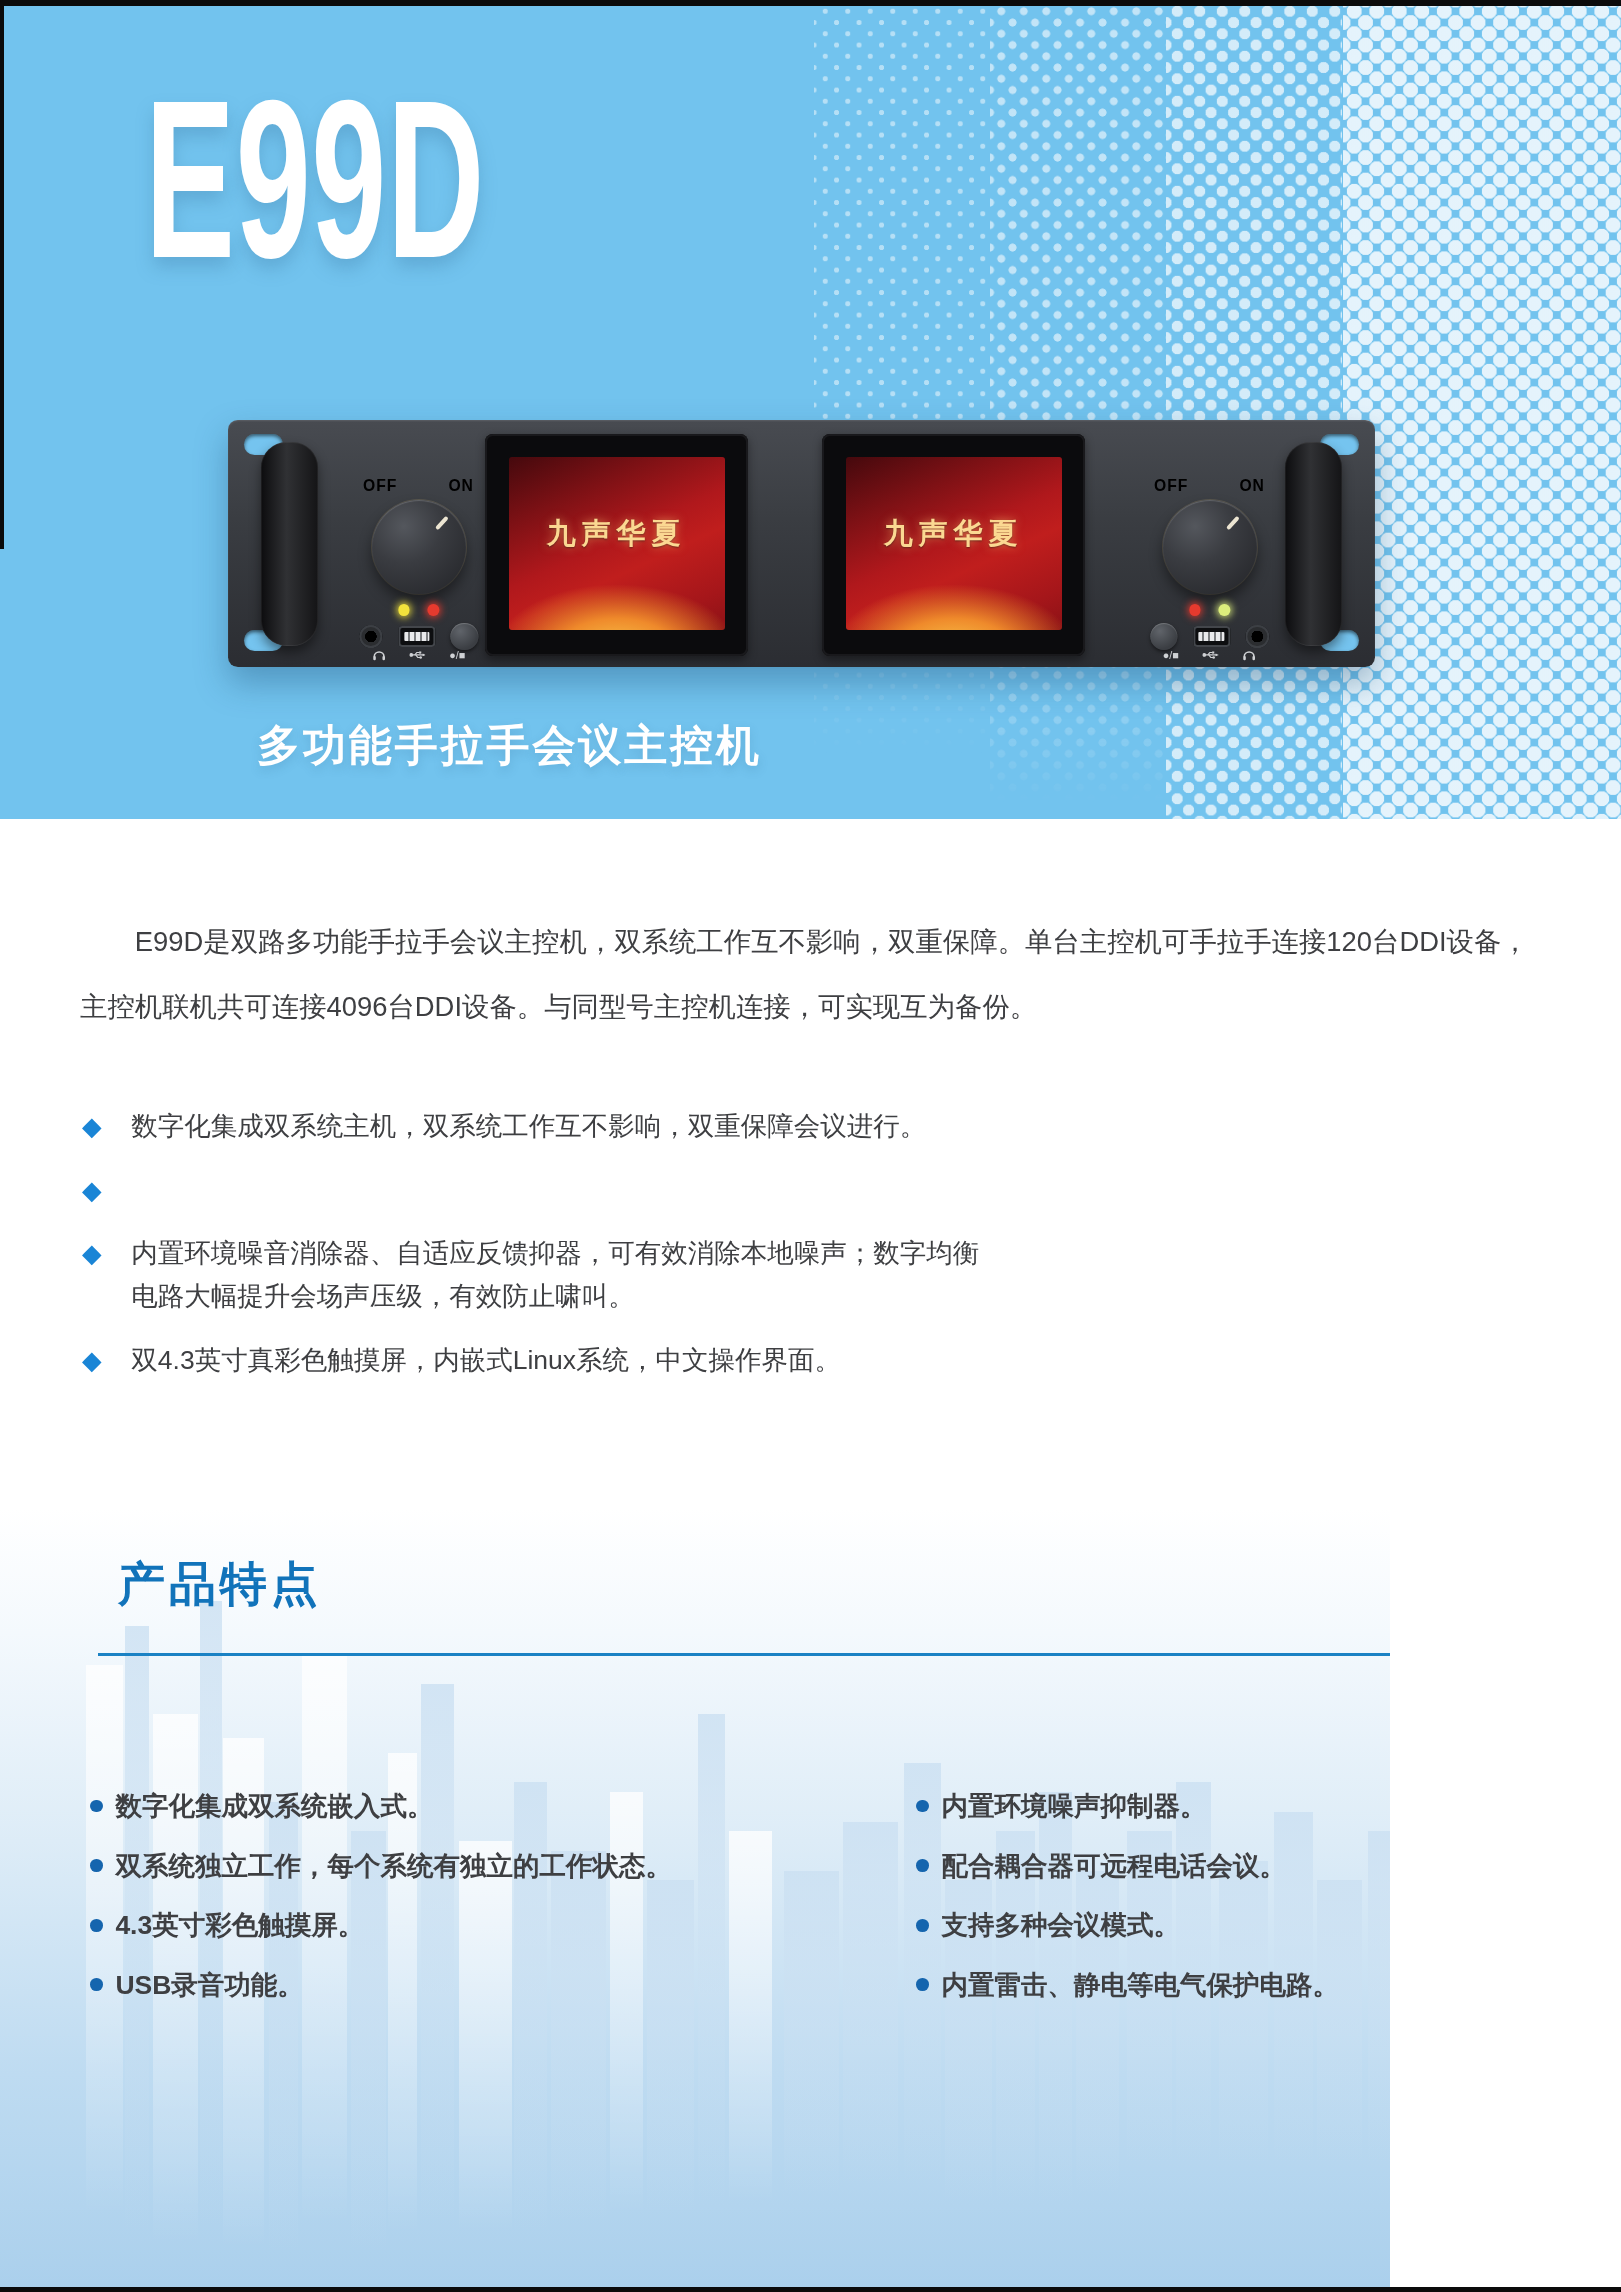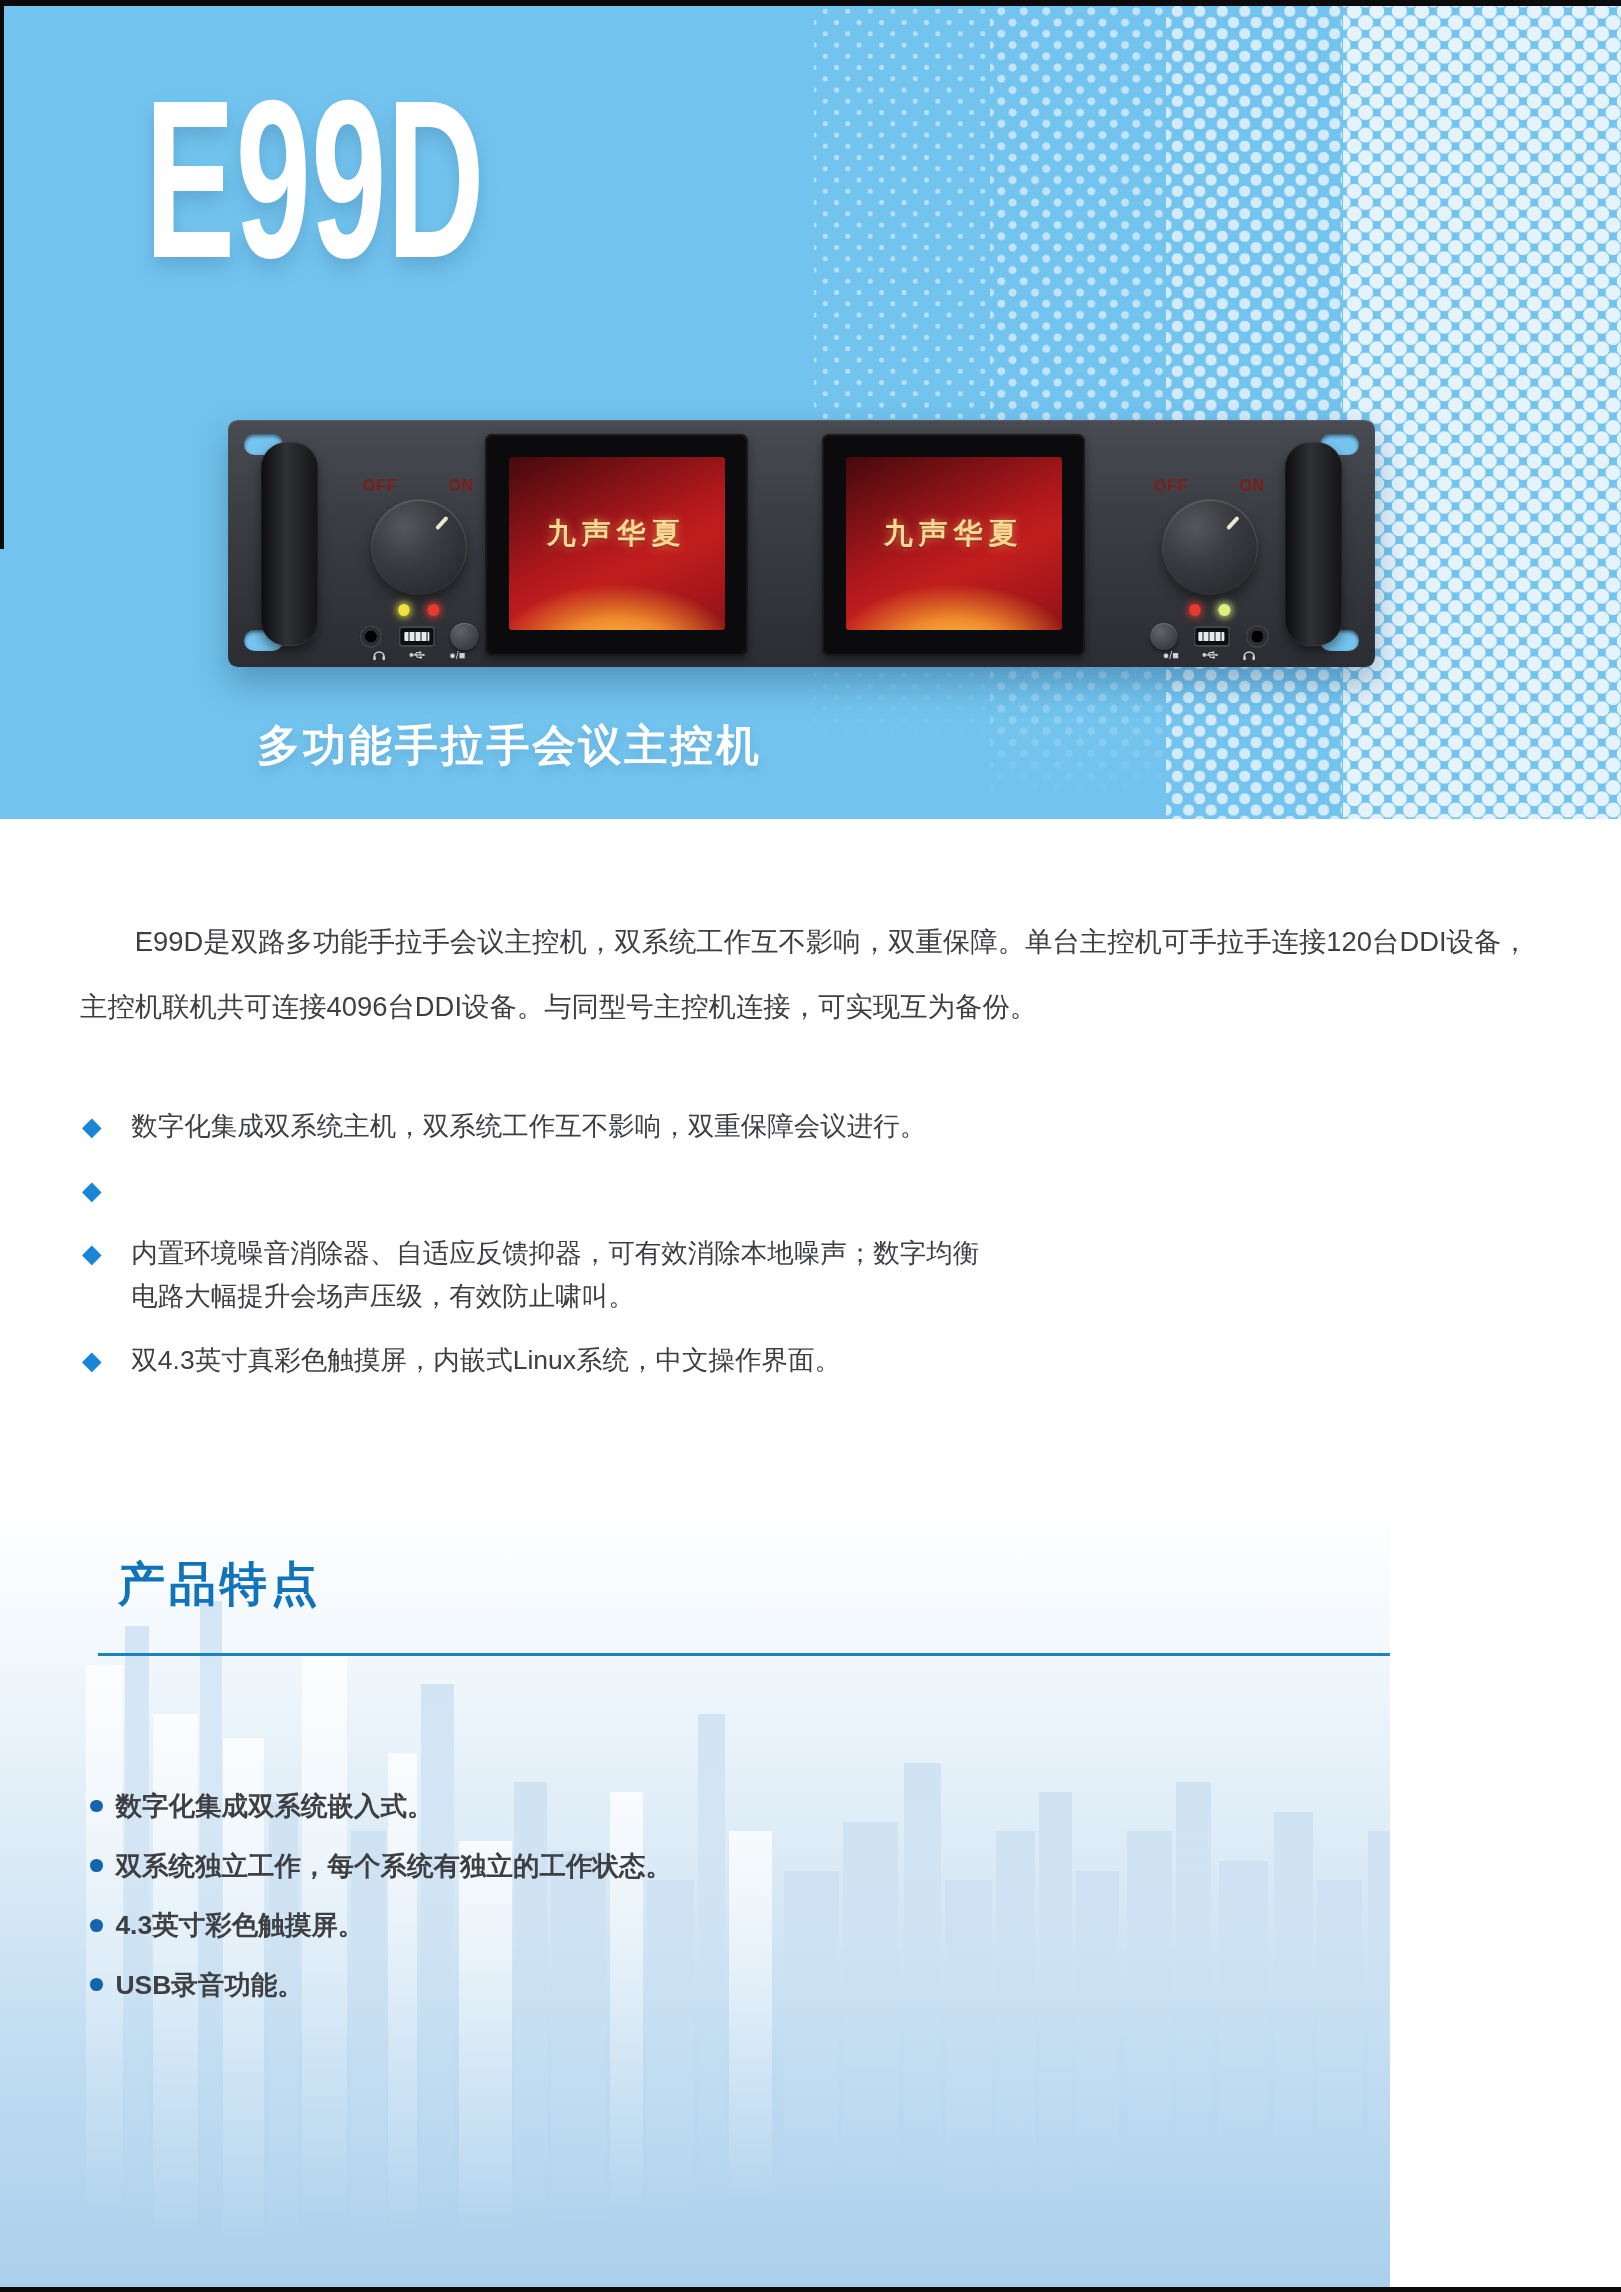--- a/index.html
+++ b/index.html
@@ -61,21 +61,21 @@
   .lcd{position:absolute;left:23.5px;right:23.5px;top:23.5px;bottom:25.5px;border-radius:2.9px;overflow:hidden;
        background:radial-gradient(ellipse 90% 62% at 50% 112%, #f9c84a 0%, #ef8a2b 30%, rgba(239,138,43,0) 62%),
                   linear-gradient(155deg,#45090d 0%,#7e1115 25%,#b0181c 48%,#c01e1d 62%,#a5161a 85%,#8c1216 100%);}
   .scr-text{position:absolute;left:0;right:0;top:33%;text-align:center;color:#fbd892;font-size:29px;
             font-weight:bold;letter-spacing:5.9px;
             text-shadow:0 0 9.8px rgba(255,210,120,.55), 0 1px 2px rgba(0,0,0,.5);}
 
   .cluster{position:absolute;top:0;width:225px;height:247px;}
   .cluster.cl{left:78px}.cluster.cr{left:869px}
   .pwr-labels{position:absolute;top:57px;left:0;width:100%;display:flex;justify-content:center;
-              gap:51px;color:#7f1d1d;font-size:15.7px;letter-spacing:1px;font-weight:bold;}
+              gap:51px;color:#000000;font-size:15.7px;letter-spacing:1px;font-weight:bold;}
   .knob{position:absolute;left:50%;top:80px;transform:translateX(-50%);width:94px;height:94px;border-radius:50%;
         background:radial-gradient(circle at 34% 28%, #54575d 0%, #3a3c41 40%, #222327 100%);
         box-shadow:0 7.8px 13.7px rgba(0,0,0,.45), inset 0 1px 1px rgba(255,255,255,.18), 0 0 0 1px rgba(201,176,122,.22);}
   .tick{position:absolute;right:21.6px;top:14.7px;width:3.9px;height:15.7px;background:#ece5d2;border-radius:2px;
         transform:rotate(42deg);}
   .leds{position:absolute;top:184px;left:50%;transform:translateX(-50%);display:flex;gap:17.6px;}
   .led{width:11.8px;height:11.8px;border-radius:50%;}
   .led.yellow{background:#f2e33c;box-shadow:0 0 7.8px 2px rgba(242,227,60,.8);}
   .led.red{background:#e63a2e;box-shadow:0 0 7.8px 2px rgba(230,58,46,.8);}
   .led.green{background:#dcee7c;box-shadow:0 0 7.8px 2px rgba(220,238,124,.8);}
@@ -302,15 +302,33 @@
       <li class="f-item">
         <span class="fdot"></span>
         <span>4.3英寸彩色触摸屏。</span>
       </li>
       <li class="f-item">
         <span class="fdot"></span>
         <span>USB录音功能。</span>
       </li>
     </ul>
 
+    <ul class="f-col fr">
+      <li class="f-item">
+        <span class="fdot"></span>
+        <span>内置环境噪声抑制器。</span>
+      </li>
+      <li class="f-item">
+        <span class="fdot"></span>
+        <span>配合耦合器可远程电话会议。</span>
+      </li>
+      <li class="f-item">
+        <span class="fdot"></span>
+        <span>支持多种会议模式。</span>
+      </li>
+      <li class="f-item">
+        <span class="fdot"></span>
+        <span>内置雷击、静电等电气保护电路。</span>
+      </li>
+    </ul>
   </section>
 </div>
 
 
 </body></html>

